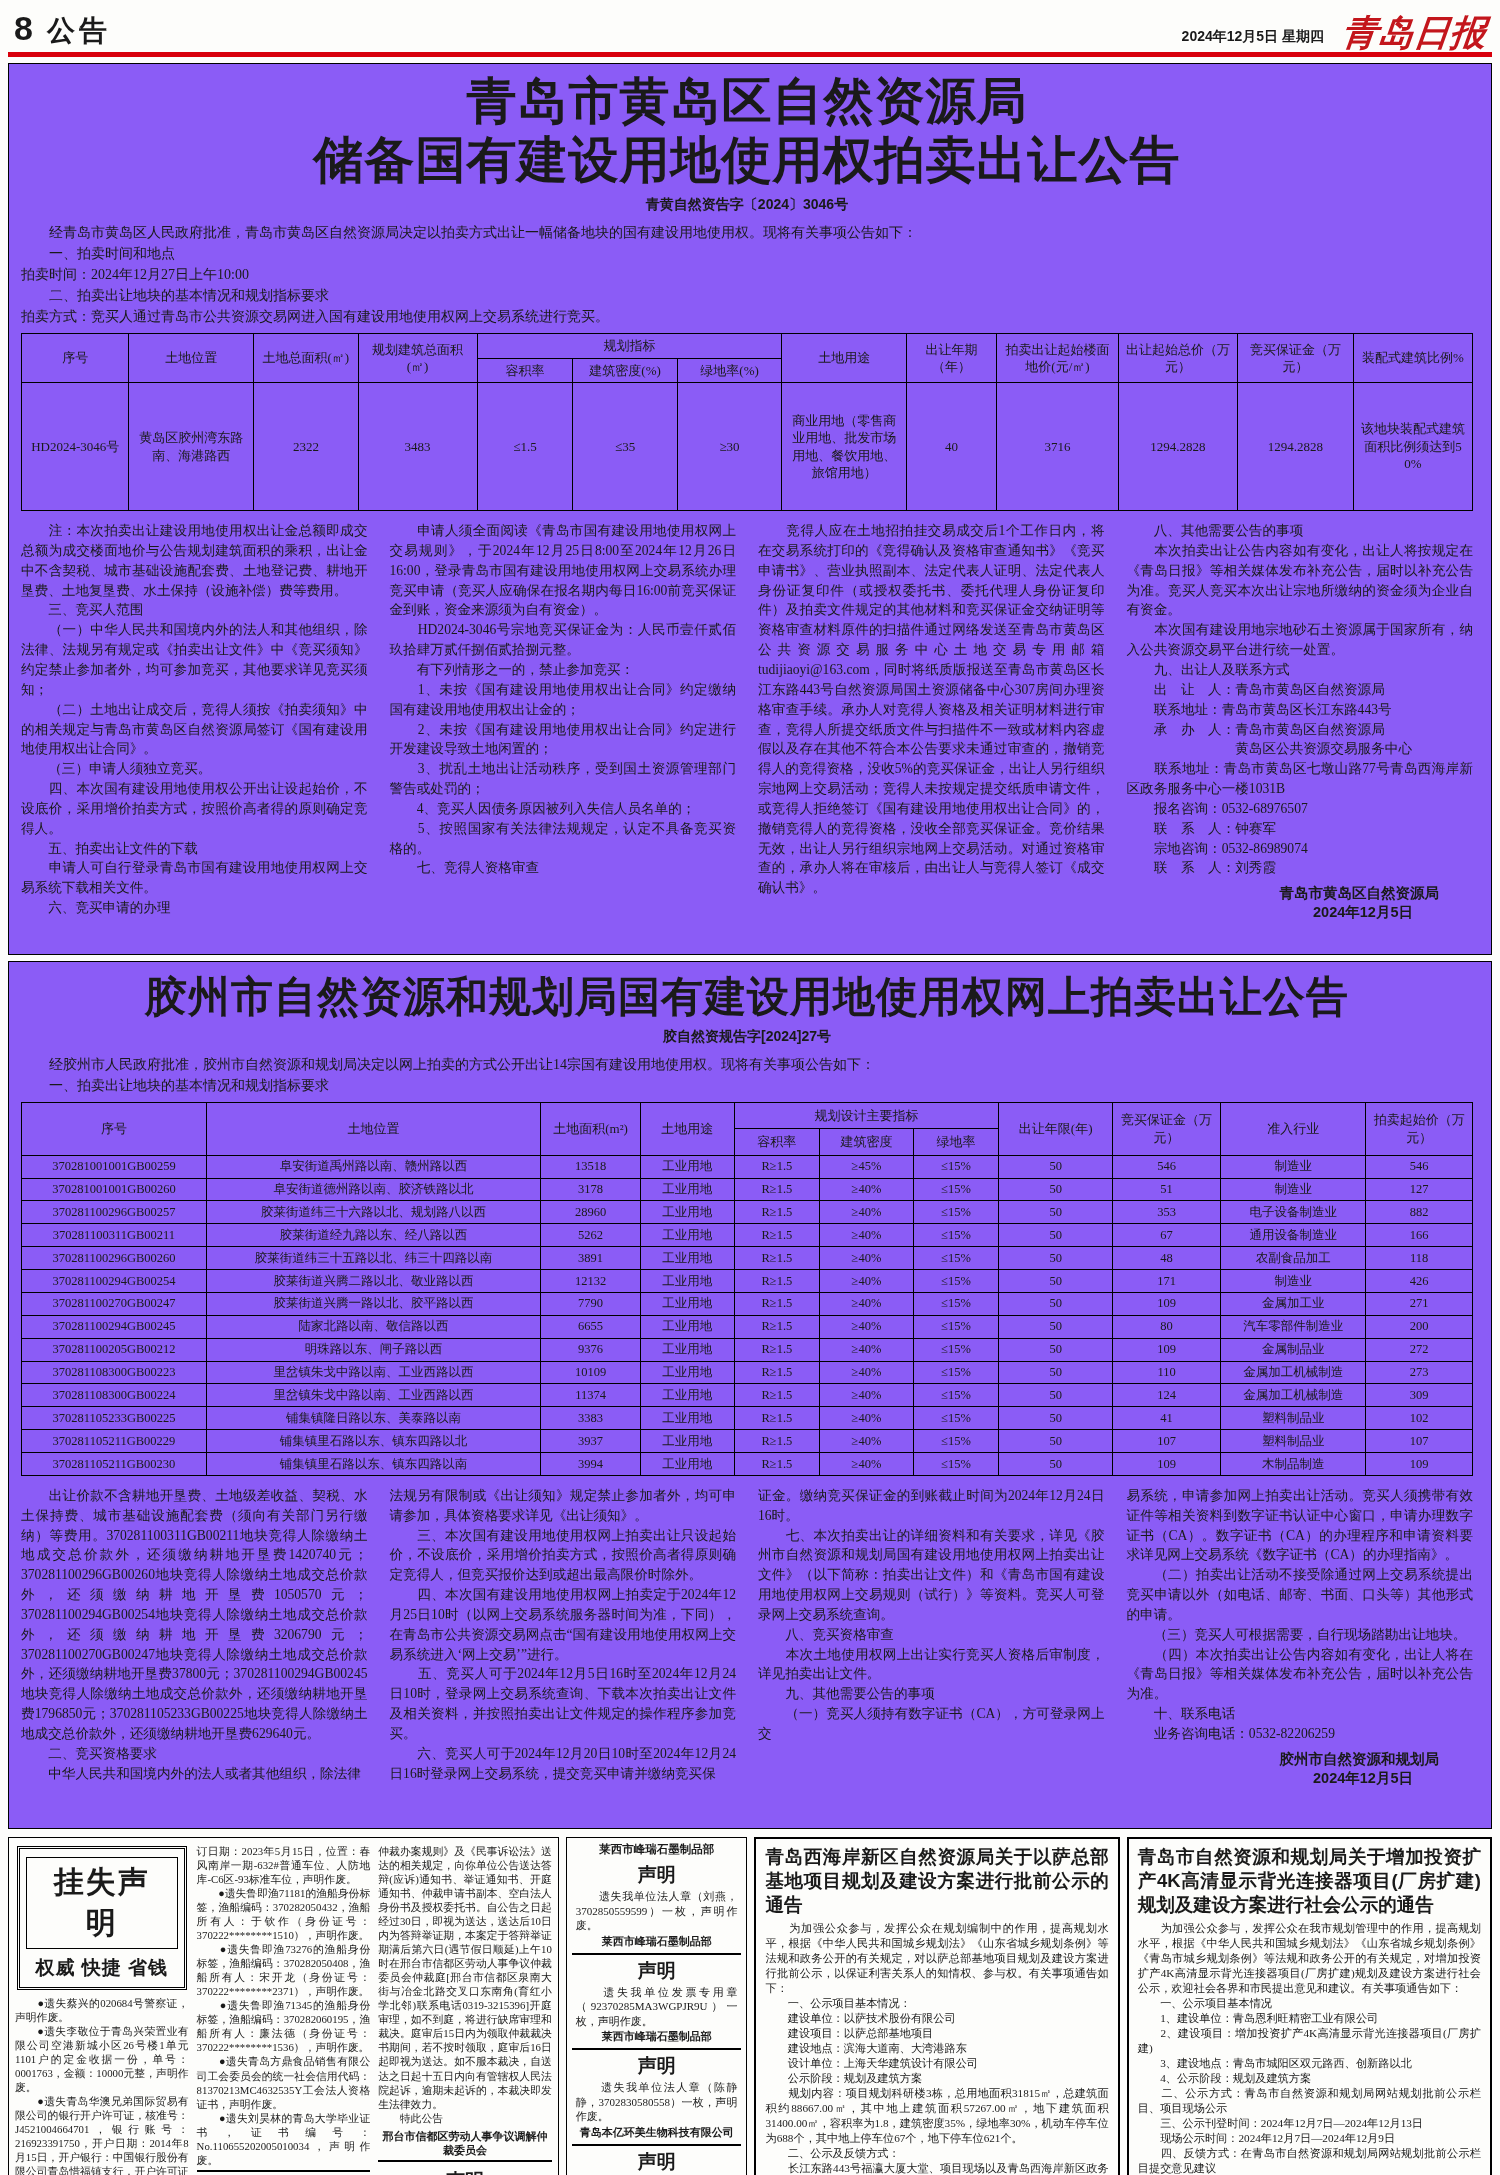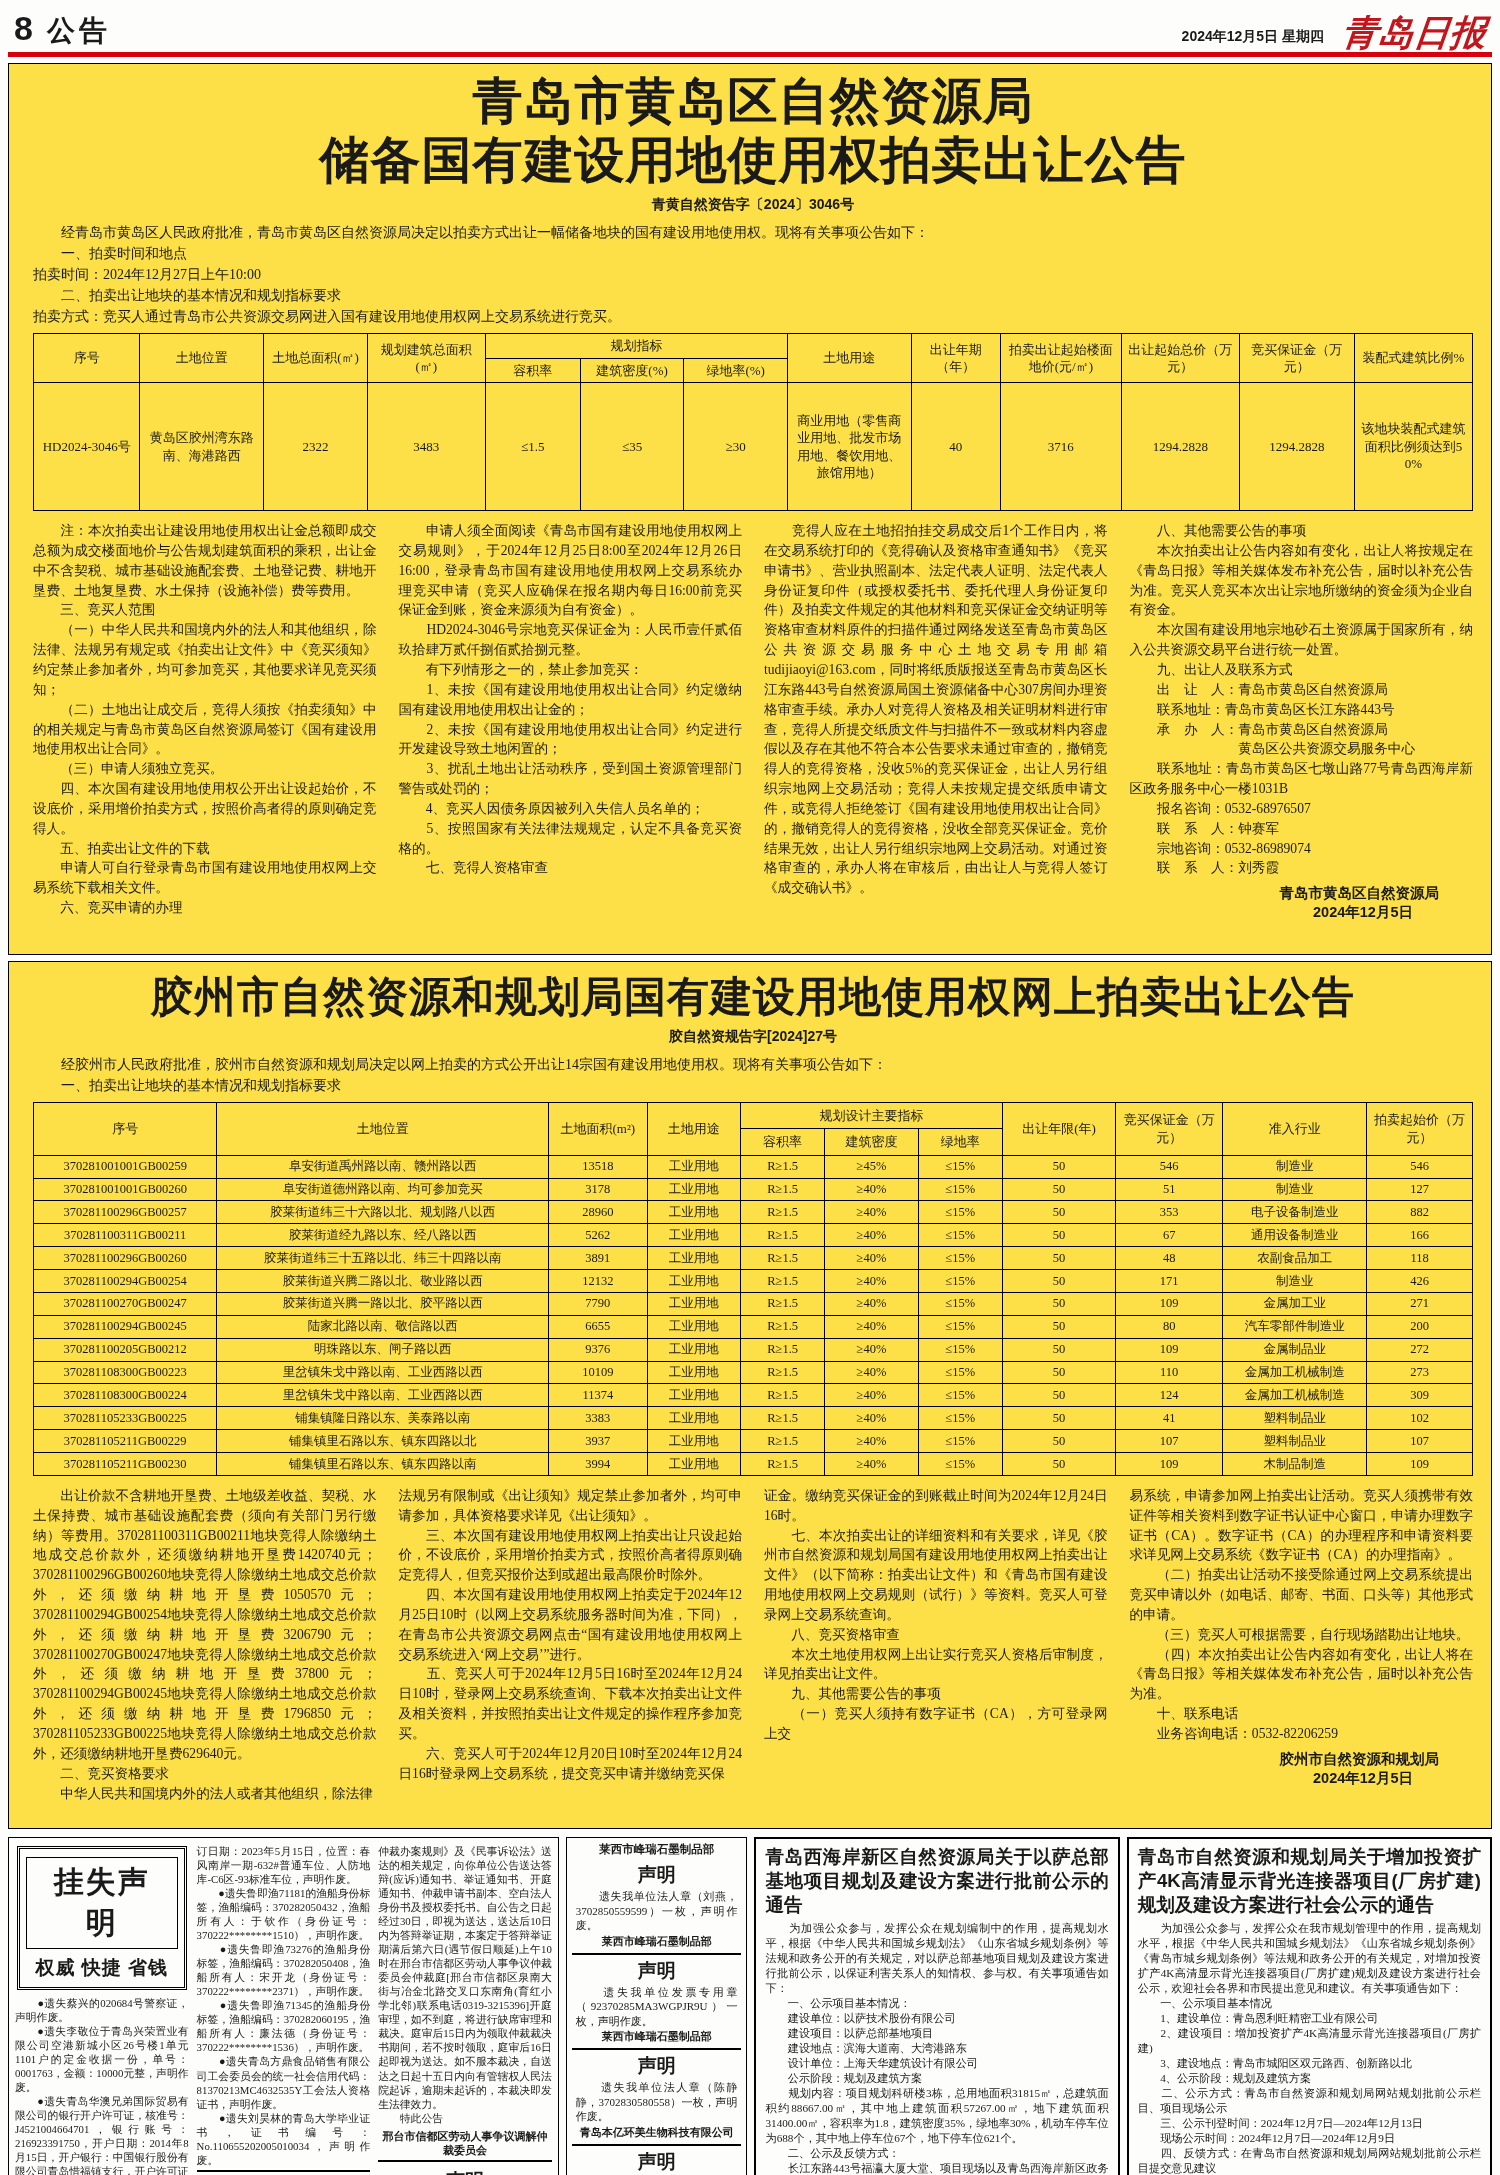--- a/index.html
+++ b/index.html
@@ -11,21 +11,21 @@
   .masthead { display:flex; align-items:flex-end; justify-content:space-between; padding:4px 14px 2px 14px; height:52px; }
   .mh-left { display:flex; align-items:baseline; gap:14px; }
   .mh-pageno { font-family:"Liberation Sans",sans-serif; font-size:34px; font-weight:bold; }
   .mh-section { font-family:Liberation Mono, monospace; font-size:28px; font-weight:bold; letter-spacing:4px; }
   .mh-right { display:flex; align-items:flex-end; gap:18px; }
   .mh-date { font-family:"Liberation Sans",sans-serif; font-size:14px; font-weight:bold; padding-bottom:4px; }
   .mh-logo { font-family:"DejaVu Serif",serif; font-style:italic; font-weight:bold; font-size:36px; color:#c3161c; line-height:1; transform:skewX(-6deg); }
   .red-rule { height:5px; background:#d8000c; margin:0 8px; }
 
   
-  .notice { border:1px solid #000; margin:6px 8px 0 8px; padding:8px 18px 6px 24px; overflow:hidden; background:#fde047; }
+  .notice { border:1px solid #000; margin:6px 8px 0 8px; padding:8px 18px 6px 12px; overflow:hidden; background:#8b5cf6; }
   #notice1 { height:892px; }
   #notice2 { height:868px; }
   .n-title { text-align:center; font-family:"Liberation Sans",sans-serif; font-weight:bold; line-height:1.18; letter-spacing:1px; }
   #notice1 .n-title { font-size:50px; }
   #notice2 .n-title { font-size:42px; margin-top:2px; }
   .n-docno { text-align:center; font-size:14px; font-weight:bold; margin:6px 0 8px 0; font-family:"Liberation Sans",sans-serif; }
   .n-intro p, .para { font-size:14px; line-height:1.5; text-align:justify; }
 
   table { border-collapse:collapse; width:100%; table-layout:fixed; }
   th,td { border:1px solid #000; font-weight:normal; text-align:center; vertical-align:middle; padding:3px 4px; font-size:13px; line-height:1.35; word-break:break-all; }
@@ -252,21 +252,21 @@
             <td>R≥1.5</td>
             <td>≥45%</td>
             <td>≤15%</td>
             <td>50</td>
             <td>546</td>
             <td>制造业</td>
             <td>546</td>
           </tr>
           <tr>
             <td>370281001001GB00260</td>
-            <td>阜安街道德州路以南、均可参加竞买</td>
+            <td>阜安街道德州路以南、胶济铁路以北</td>
             <td>3178</td>
             <td>工业用地</td>
             <td>R≥1.5</td>
             <td>≥40%</td>
             <td>≤15%</td>
             <td>50</td>
             <td>51</td>
             <td>制造业</td>
             <td>127</td>
           </tr>

